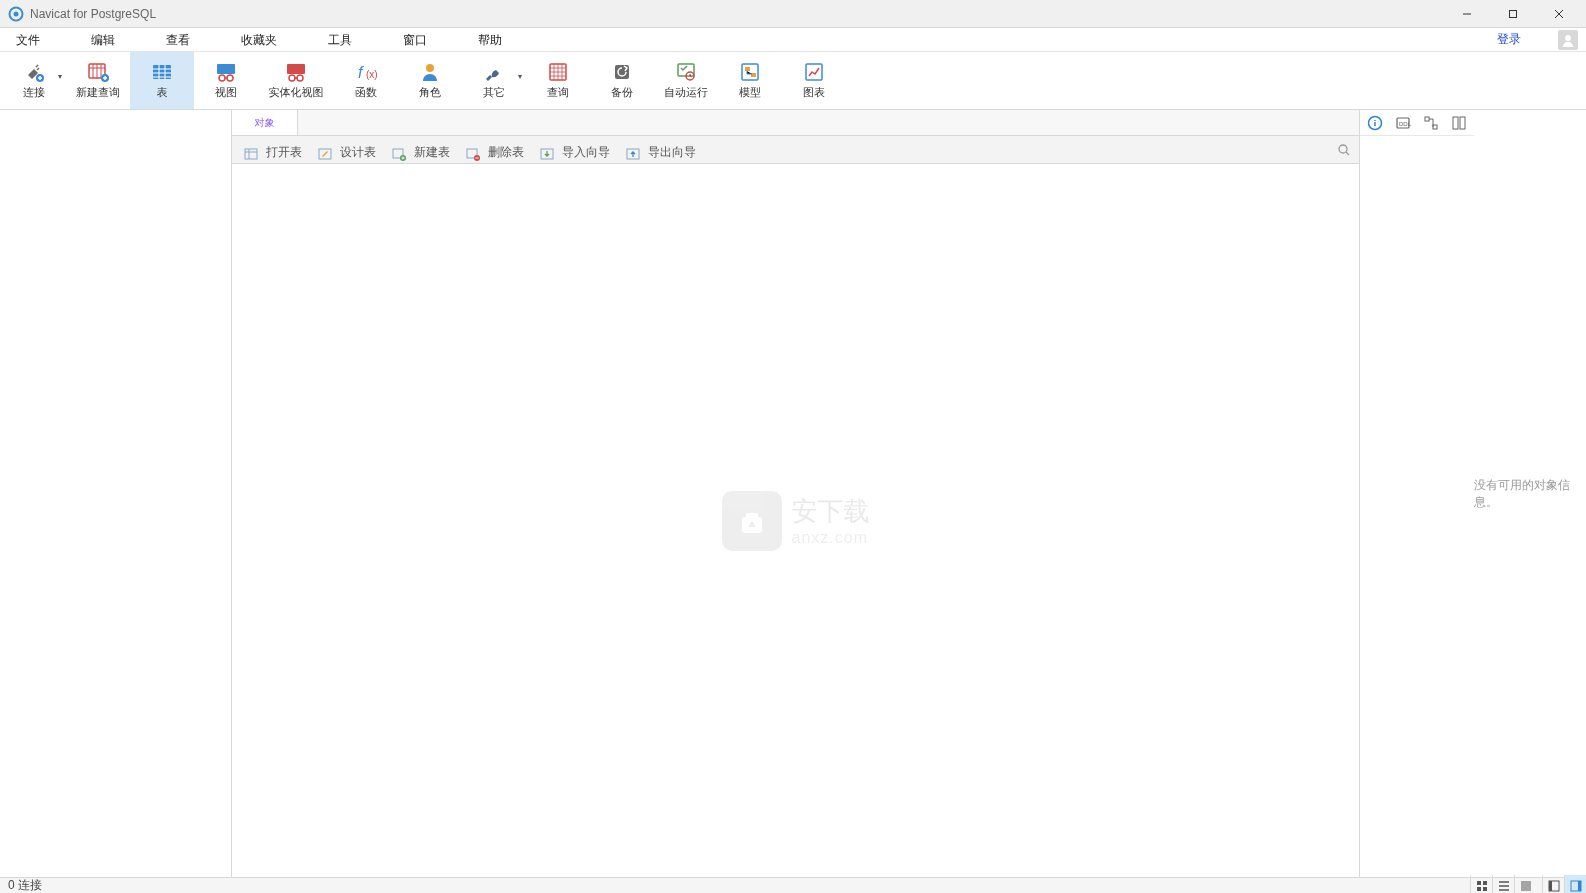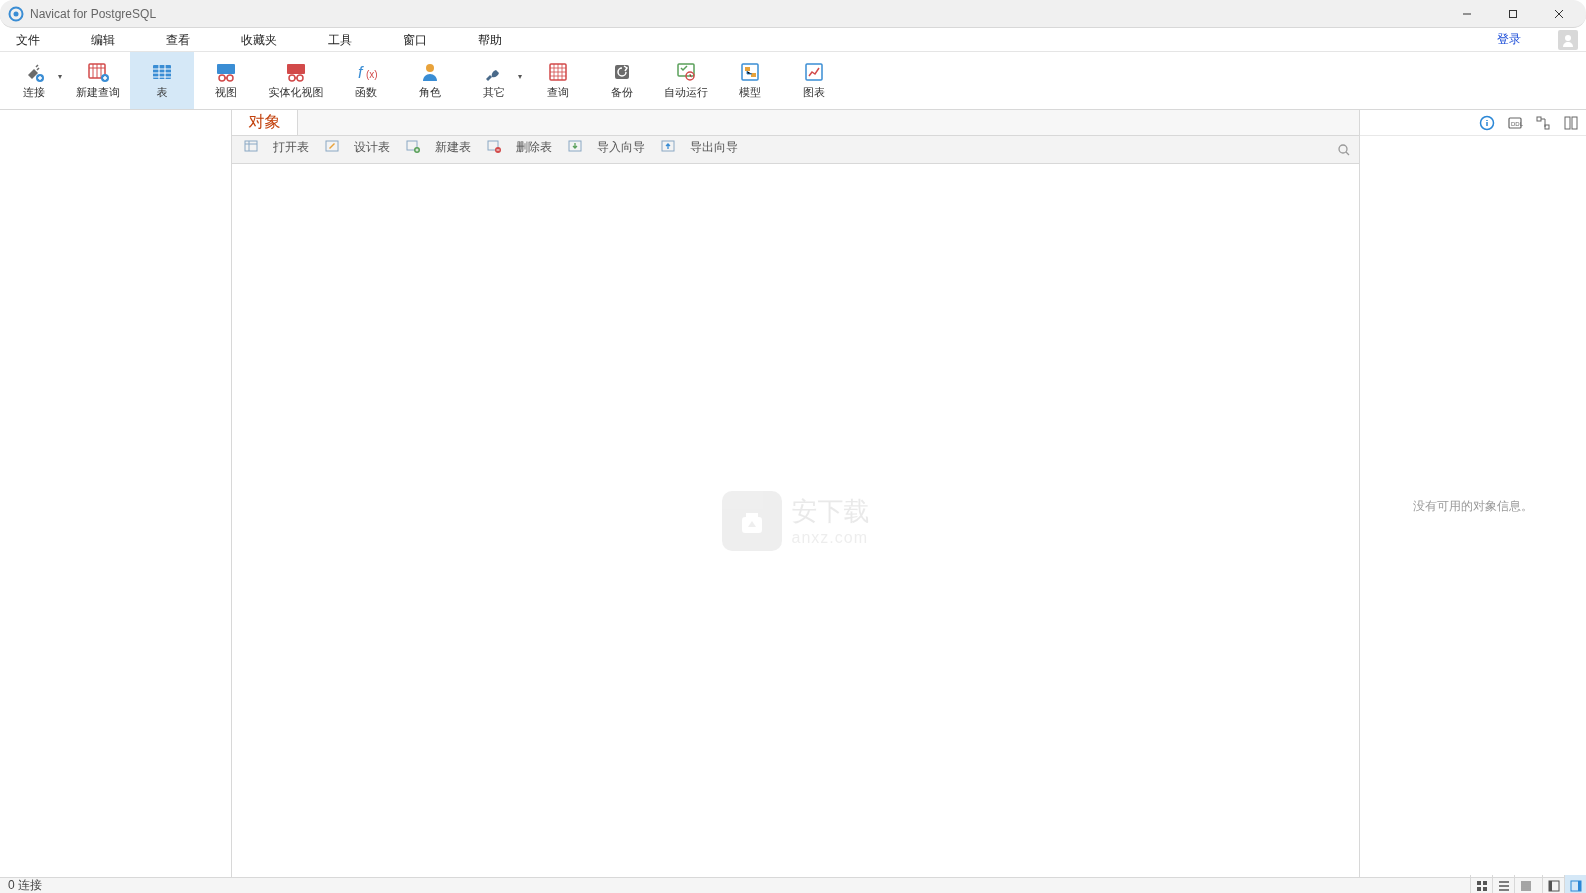--- a/index.html
+++ b/index.html
@@ -1,19 +1,19 @@
 <!DOCTYPE html>
 <html><head>
 <meta charset="utf-8">
 <style>
 * { margin:0; padding:0; box-sizing:border-box; font-family:"Microsoft YaHei","Segoe UI",Arial,sans-serif; }
 body { background:#fff; width:1586px; height:893px; overflow:hidden; display:flex; flex-direction:column; }
 
 
-.titlebar { height:28px; background:#f0f0f0; border-bottom:1px solid #d8d8d8; display:flex; align-items:center; padding:0 4px;border-radius:13px; }
+.titlebar { height:28px; background:#f0f0f0; border-bottom:1px solid #d8d8d8; display:flex; align-items:center; padding:0 4px; }
 .titlebar .app-icon { width:16px; height:16px; margin:0 6px 0 4px; }
 .titlebar .title { font-size:12px; color:#666; flex:1; }
 .titlebar .win-btns { display:flex; }
 .titlebar .win-btn { width:46px; height:28px; display:flex; align-items:center; justify-content:center; color:#555; }
 
 
 .menubar { height:24px; background:#fff; border-bottom:1px solid #e5e5e5; display:flex; align-items:center; padding:0 4px;gap:27px; }
 .menubar .menu-item { font-size:12px; color:#222; padding:0 12px; line-height:24px; }
 .menubar .spacer { flex:1; }
 .menubar .login { font-size:12px; color:#1d4ed8; padding:0 6px; }
@@ -25,30 +25,30 @@
 .tb-btn.wide { width:76px; }
 .tb-btn.active { background:#d5e8f7; }
 .tb-btn .ic { width:26px; height:22px; display:flex; align-items:center; justify-content:center; }
 .tb-btn .lbl { font-size:11px; color:#333; }
 .tb-btn .dd { position:absolute; right:4px; top:20px; font-size:8px; color:#555; }
 
 
 .body { flex:1; display:flex; min-height:0; }
 .left-pane { width:232px; background:#fff; border-right:1px solid #d8d8d8; }
 .center-pane { flex:1; display:flex; flex-direction:column; background:#fff; border-right:1px solid #d8d8d8; min-width:0; }
-.right-pane { width:226px; background:#fff; display:flex; flex-direction:column; }
+.right-pane { width:226px; background:#fff; display:flex; flex-direction:row; }
 
 
 .tabstrip { height:26px; background:#f7f7f7; border-bottom:1px solid #d8d8d8; display:flex; }
-.tab { min-width:66px; padding:0 14px; font-size:16px; display:flex; align-items:center; justify-content:center; border-right:1px solid #d8d8d8; background:#fff; color:#c2410c; }
+.tab { min-width:66px; padding:0 14px; font-size:10px; display:flex; align-items:center; justify-content:center; border-right:1px solid #d8d8d8; background:#fff; color:#8b5cf6; }
 .tabstrip .tab-rest { flex:1; background:#f7f7f7; }
 
 
 .subtb { height:28px; background:#f3f3f3; border-bottom:1px solid #d8d8d8; display:flex; align-items:center; padding:0 6px; gap:4px; }
-.sub-btn { display:flex; align-items:flex-start; gap:15px; padding:0 6px; height:22px; font-size:12px; color:#555; }
+.sub-btn { display:flex; align-items:flex-end; gap:8px; padding:0 6px; height:22px; font-size:12px; color:#555; }
 .sub-btn .sic { width:14px; height:14px; display:flex; align-items:center; justify-content:center; }
 .subtb .sflex { flex:1; }
 .subtb .search-ic { width:18px; height:18px; color:#999; display:flex; align-items:center; justify-content:center; }
 
 
 .center-content { flex:1; background:#fff; position:relative; }
 .watermark { position:absolute; left:50%; top:50%; transform:translate(-50%,-50%); display:flex; align-items:center; gap:10px; opacity:.25; }
 .watermark .wm-ic { width:60px; height:60px; background:#bfbfbf; border-radius:10px; display:flex; align-items:center; justify-content:center; }
 .watermark .wm-txt { display:flex; flex-direction:column; }
 .watermark .wm-t1 { font-size:26px; color:#aaa; font-weight:500; }

